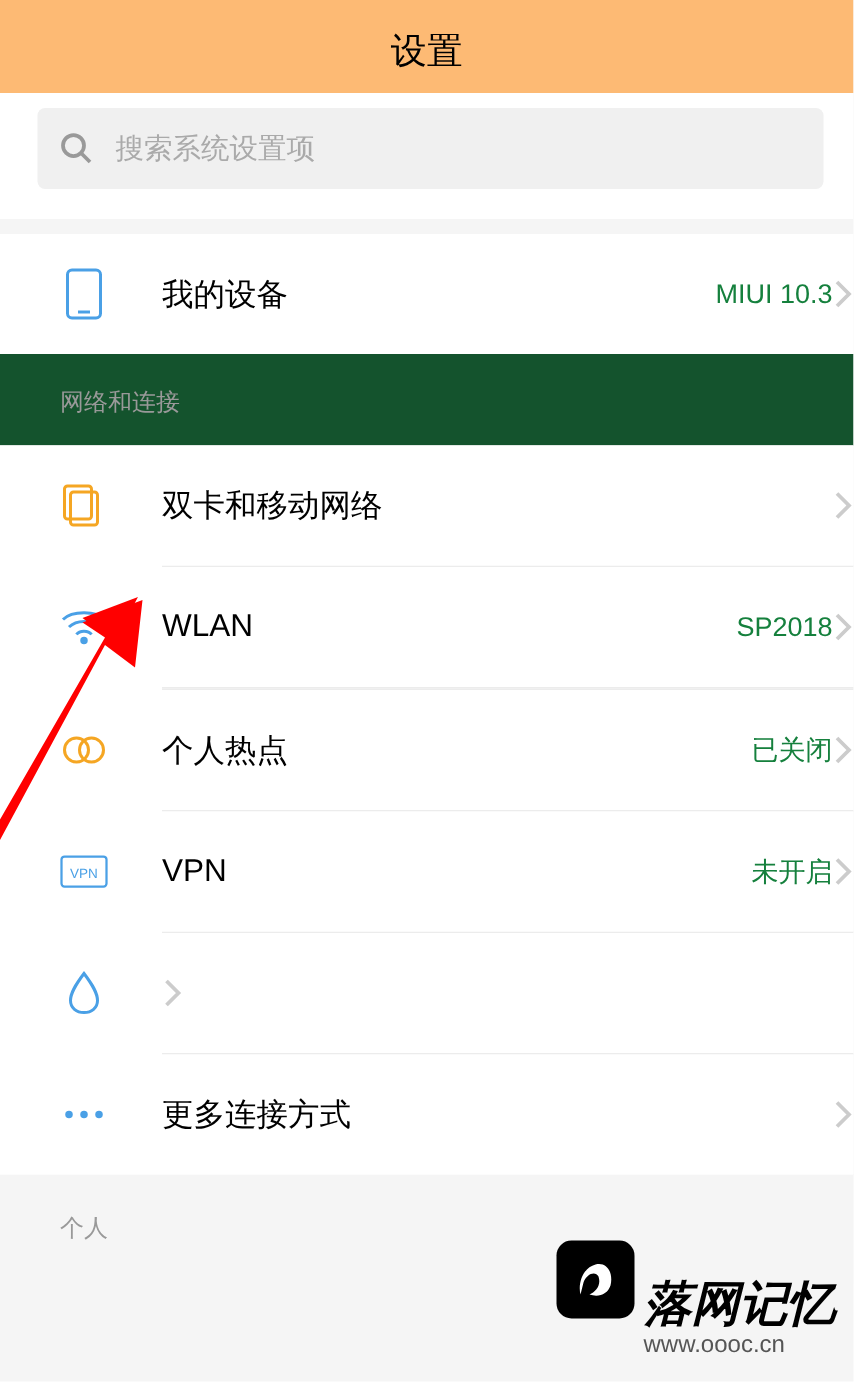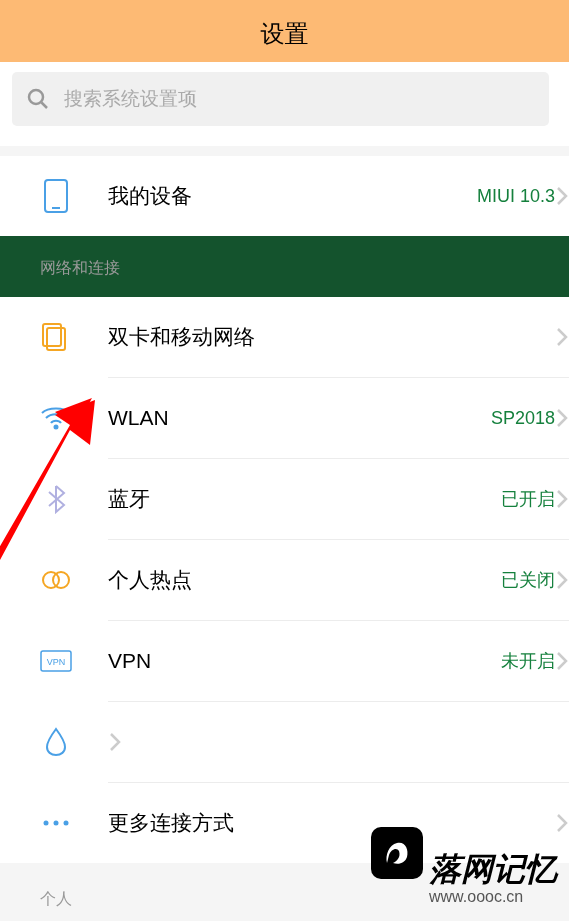--- a/index.html
+++ b/index.html
@@ -20,21 +20,21 @@
       padding: 18px 0 12px 0;
       text-align: center;
     }
     .header-title {
       font-size: 24px;
       font-weight: 500;
       color: #000;
     }
     .search-bar {
       background: #fff;
-      padding: 10px 20px 20px 12px;
+      padding: 10px 20px 20px 25px;
     }
     .search-box {
       background: #f0f0f0;
       border-radius: 5px;
       display: flex;
       align-items: center;
       padding: 14px 14px;
       gap: 14px;
     }
     .search-box svg {
@@ -199,32 +199,20 @@
       </svg>
     </div>
     <div class="row-label">WLAN</div>
     <div class="row-value">SP2018</div>
     <svg class="chevron" width="14" height="22" viewBox="0 0 14 22" fill="none" stroke="#ccc" stroke-width="2.5">
       <polyline points="3,3 11,11 3,19"></polyline>
     </svg>
   </div>
   <div class="row-divider"></div>
 
-  <div class="row">
-    <div class="row-icon">
-      <svg width="20" height="30" viewBox="0 0 20 30" fill="none" stroke="#b0b0e0" stroke-width="2">
-        <path d="M10 2 L10 28 L18 21 L3 8 M10 2 L18 9 L3 22"></path>
-      </svg>
-    </div>
-    <div class="row-label">蓝牙</div>
-    <div class="row-value">已开启</div>
-    <svg class="chevron" width="14" height="22" viewBox="0 0 14 22" fill="none" stroke="#ccc" stroke-width="2.5">
-      <polyline points="3,3 11,11 3,19"></polyline>
-    </svg>
-  </div>
   <div class="row-divider"></div>
 
   <div class="row">
     <div class="row-icon">
       <svg width="32" height="24" viewBox="0 0 32 24" fill="none" stroke="#f5a623" stroke-width="2">
         <circle cx="11" cy="12" r="8"></circle>
         <circle cx="21" cy="12" r="8"></circle>
       </svg>
     </div>
     <div class="row-label">个人热点</div>

